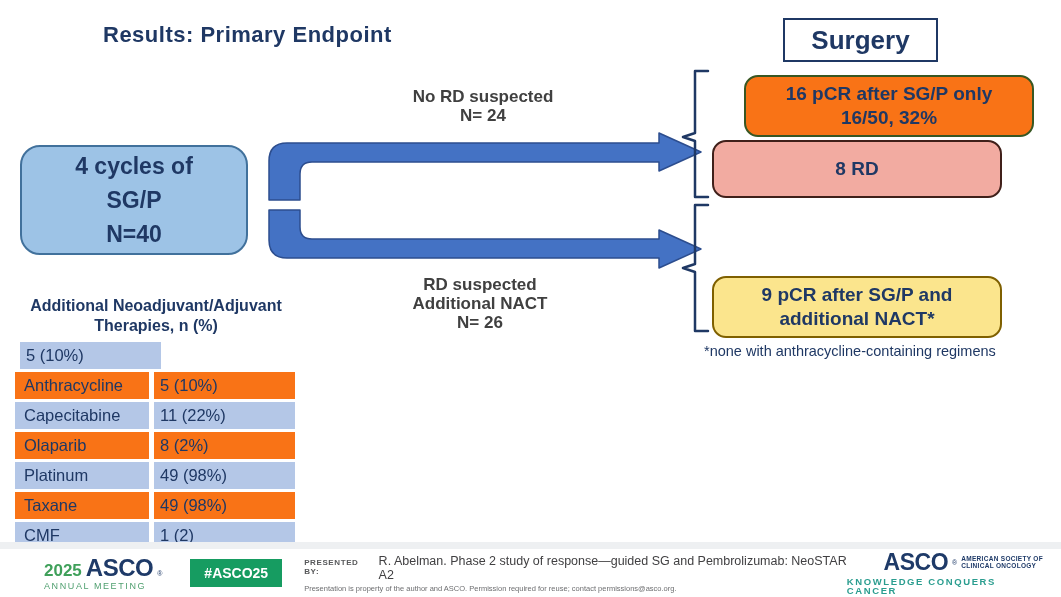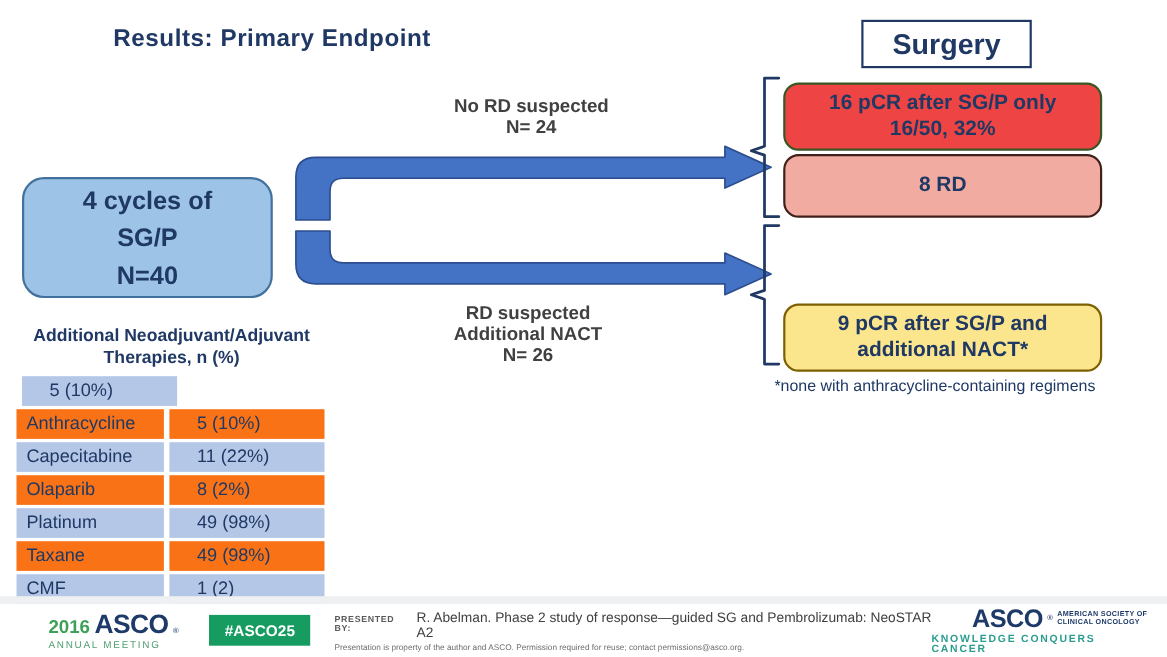--- a/index.html
+++ b/index.html
@@ -9,39 +9,39 @@
   }
   .abs{position:absolute;}
   
   .title{left:57px;top:22px;font-size:22px;font-weight:bold;color:#1f3864;letter-spacing:.5px;margin-left:46px;}
   
   .surgery{left:783px;top:18px;width:151px;height:40px;border:2px solid #1f3864;background:#fff;
     display:flex;align-items:center;justify-content:center;font-size:26px;font-weight:bold;}
   
   .source{left:20px;top:145px;width:224px;height:106px;background:#9dc3e6;border:2px solid #41719c;
     border-radius:20px;display:flex;flex-direction:column;align-items:center;justify-content:center;
-    font-size:23px;font-weight:bold;line-height:34px;margin-top:16px;}
+    font-size:23px;font-weight:bold;line-height:34px;}
   
   .flowlabel{font-size:17px;font-weight:bold;text-align:center;line-height:19px;color:#404040;}
   .lbl-top{left:358px;top:87px;width:250px;}
   .lbl-bottom{left:355px;top:275px;width:250px;}
   
   .outcome{left:712px;width:286px;border-radius:14px;display:flex;flex-direction:column;
     align-items:center;justify-content:center;font-size:19px;font-weight:bold;line-height:24px;text-align:center;}
-  .oc-green{top:75px;height:58px;background:#ef4444;border:2px solid #385723;}
+  .oc-green{top:75px;height:58px;background:#f97316;border:2px solid #385723;margin-left:32px;}
   .oc-pink1{top:140px;height:54px;background:#f2aba1;border:2px solid #40201a;}
   .oc-pink2{top:212px;height:56px;background:#f2aba1;border:2px solid #40201a;}
   .oc-yellow{top:276px;height:58px;background:#fbe58d;border:2px solid #7f6000;}
   .footnote{left:704px;top:343px;width:352px;font-size:14.5px;color:#1f3864;}
   
   .tbl-title{left:0px;top:296px;width:312px;text-align:center;font-size:16px;font-weight:bold;line-height:20px;}
   .tbl{left:15px;top:342px;width:284px;}
   .trow{display:flex;height:27px;margin-bottom:3px;font-size:16.5px;color:#1f3864;}
   .trow .c1{width:134px;display:flex;align-items:center;padding-left:9px;box-sizing:border-box;}
-  .trow .c2{width:141px;margin-left:5px;display:flex;align-items:center;padding-left:25px;box-sizing:border-box;}
+  .trow .c2{width:141px;margin-left:5px;display:flex;align-items:center;padding-left:6px;box-sizing:border-box;}
   .rd .c1,.rd .c2{background:#b4c7e7;}
   .rl .c1,.rl .c2{background:#f97316;}
   
   .strip{left:0;top:542px;width:1061px;height:7px;background:#eef0f2;}
   
   .footer{left:0;top:549px;width:1061px;height:48px;background:#fff;display:flex;align-items:center;box-sizing:border-box;padding:0 18px 0 44px;}
   .am-logo{display:flex;flex-direction:column;line-height:1;}
   .am-top{display:flex;align-items:baseline;gap:4px;}
   .am-year{color:#3fa05a;font-size:17px;font-weight:bold;}
   .am-asco{color:#1e3a68;font-size:24px;font-weight:bold;letter-spacing:-.5px;}
@@ -143,21 +143,21 @@
       <div class="c1">CMF</div>
       <div class="c2">1 (2)</div>
     </div>
   </div>
 
   <div class="abs strip"></div>
 
   <div class="abs footer">
     <div class="am-logo">
       <div class="am-top">
-        <span class="am-year">2016</span>
+        <span class="am-year">2025</span>
         <span class="am-asco">ASCO</span>
         <span class="am-reg">®</span>
       </div>
       <span class="am-sub">ANNUAL MEETING</span>
     </div>
 
     <div class="badge">#ASCO25</div>
 
     <div class="presented">
       <div class="pres-line1">

